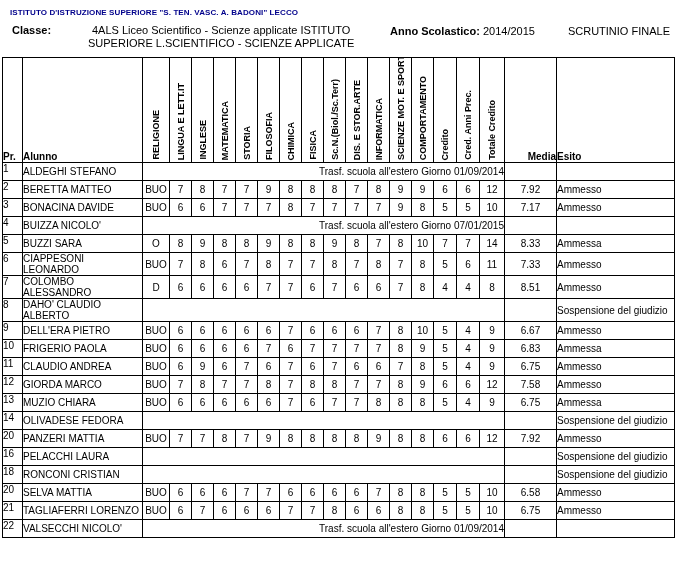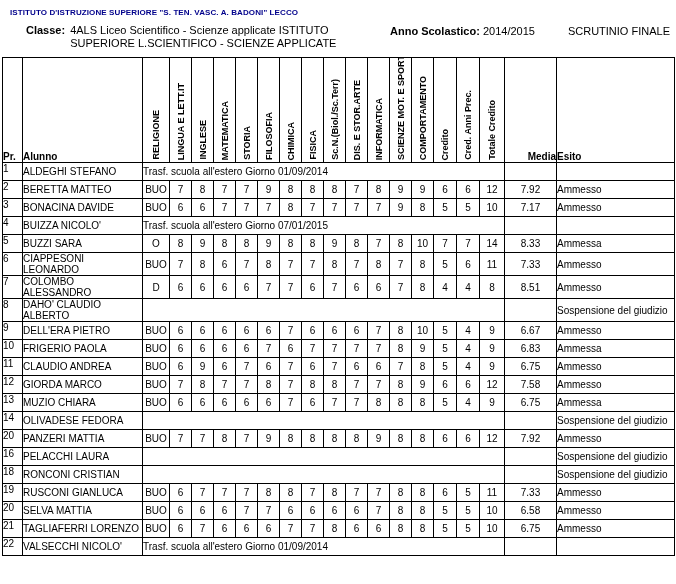--- a/index.html
+++ b/index.html
@@ -6,23 +6,23 @@
   .page {
     position:relative; width:676px; height:584px; background:#ffffff;
     font-family:"Liberation Sans", sans-serif; color:#000;
     overflow:hidden;
   }
   .institute {
     position:absolute; left:10px; top:8px;
     font-size:8px; font-weight:bold; color:#00008B; letter-spacing:0.1px;
     white-space:nowrap;
   }
-  .classe-group { position:absolute; left:26px; top:24px; display:flex; font-size:11px; }
+  .classe-group { position:absolute; left:12px; top:24px; display:flex; font-size:11px;gap:19px; }
   .classe-label { font-weight:bold; margin-right:5px; white-space:nowrap; }
-  .classe-value { width:292px; line-height:13px; }
+  .classe-value { width:292px; line-height:13px;text-align:center; }
   .anno { position:absolute; left:390px; top:25px; font-size:11px; white-space:nowrap; }
   .anno-label { font-weight:bold; }
   .scrutinio { position:absolute; right:6px; top:25px; font-size:11px; white-space:nowrap; }
 
   table.grades {
     position:absolute; left:2px; top:57px;
     border-collapse:collapse; table-layout:fixed; width:672px;
     font-size:10px;
     padding-left:12px;
   }
@@ -37,21 +37,21 @@
   }
   th.h-pr, th.h-alunno, th.h-media, th.h-esito {
     vertical-align:bottom; font-weight:bold; font-size:10px;
     text-align:left; padding:0 0 2px 3px;
   }
   th.h-media { text-align:right; padding-left:0; }
   tbody tr { height:18px; }
   td.pr { vertical-align:top; text-align:left; padding-left:2px; font-size:10px; }
   td.name { text-align:left; padding-left:3px; line-height:11px; }
   td.c { text-align:center; }
-  td.note { text-align:left; }
+  td.note { text-align:right; }
   td.esito { text-align:left; padding-left:3px;margin-left:20px; }
 </style>
 </head>
 <body>
 
 <div class="page">
 
   <div class="institute" style="color: rgb(0, 0, 139);">ISTITUTO D'ISTRUZIONE SUPERIORE "S. TEN. VASC. A. BADONI" LECCO</div>
 
   <div class="classe-group">
@@ -392,42 +392,20 @@
           <td class="esito">Sospensione del giudizio</td>
         </tr>
         <tr>
           <td class="pr">18</td>
           <td class="name">RONCONI CRISTIAN</td>
           <td colspan="16"></td>
           <td class="c"></td>
           <td class="esito">Sospensione del giudizio</td>
         </tr>
         <tr>
-          <td class="pr">19</td>
-          <td class="name">RUSCONI GIANLUCA</td>
-          <td class="c">BUO</td>
-          <td class="c">6</td>
-          <td class="c">7</td>
-          <td class="c">7</td>
-          <td class="c">7</td>
-          <td class="c">8</td>
-          <td class="c">8</td>
-          <td class="c">7</td>
-          <td class="c">8</td>
-          <td class="c">7</td>
-          <td class="c">7</td>
-          <td class="c">8</td>
-          <td class="c">8</td>
-          <td class="c">6</td>
-          <td class="c">5</td>
-          <td class="c">11</td>
-          <td class="c">7.33</td>
-          <td class="esito">Ammesso</td>
-        </tr>
-        <tr>
           <td class="pr">20</td>
           <td class="name">SELVA MATTIA</td>
           <td class="c">BUO</td>
           <td class="c">6</td>
           <td class="c">6</td>
           <td class="c">6</td>
           <td class="c">7</td>
           <td class="c">7</td>
           <td class="c">6</td>
           <td class="c">6</td>

